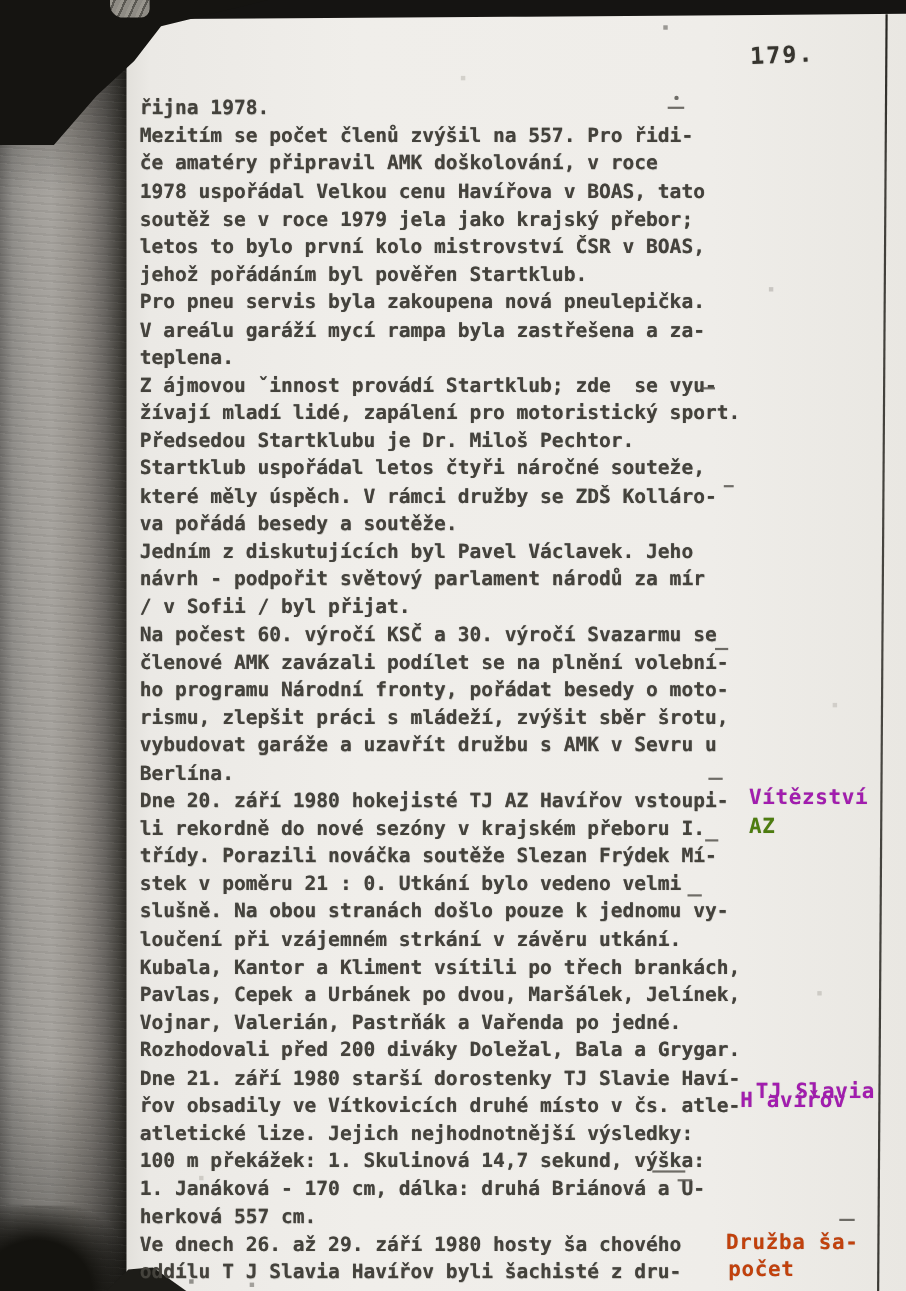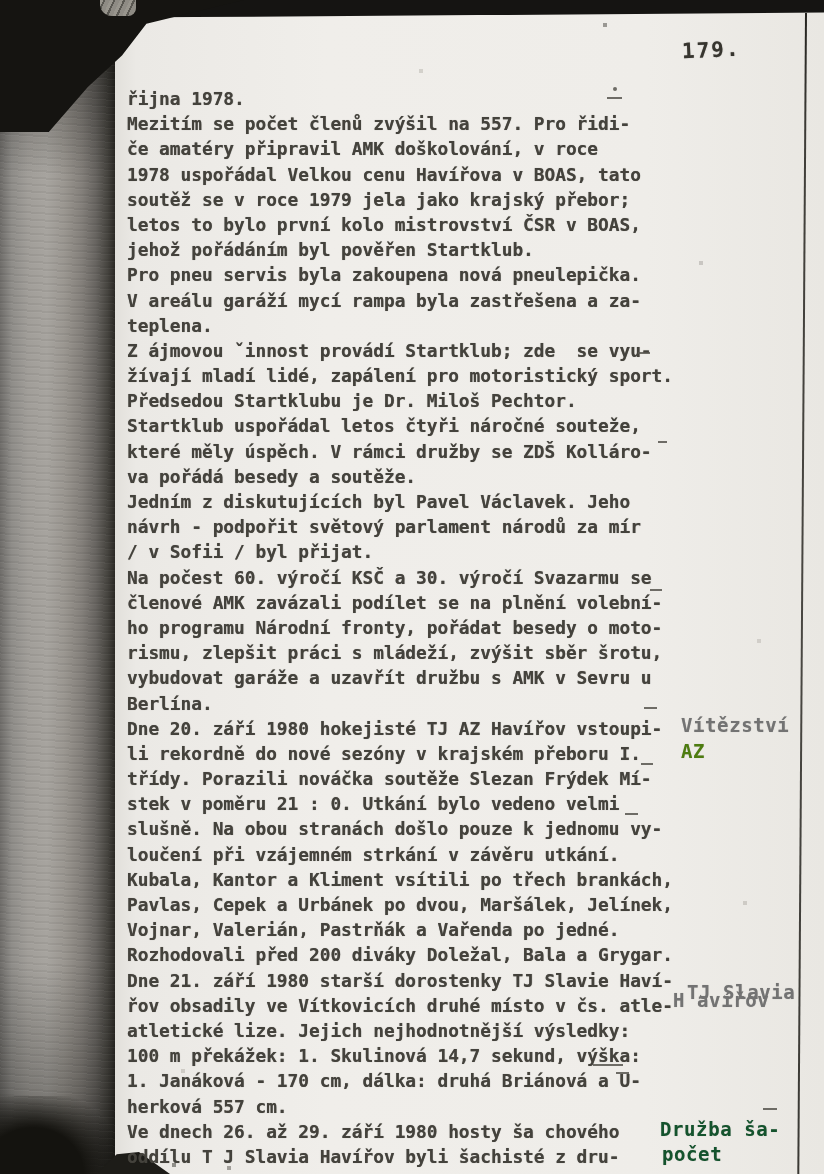--- a/index.html
+++ b/index.html
@@ -69,22 +69,22 @@
     position:absolute;left:127px;top:86px;
     font-size:17.8px;line-height:25.2px;font-weight:bold;
     color:#44423c;white-space:pre;
     text-shadow:0 0 .7px rgba(62,60,54,.55),.3px .3px 0 rgba(62,60,54,.2);
   }
   .body-line{height:25.2px;}
   .margin-note{
     position:absolute;font-size:19px;font-weight:bold;letter-spacing:.6px;white-space:pre;
     text-shadow:0 0 .8px rgba(90,88,82,.4);
   }
-  .tone-dark{color:#14532d;}
-  .tone-medium{color:#737373;}
+  .tone-dark{color:#c2410c;}
+  .tone-medium{color:#a21caf;}
   .tone-faint{color:#4d7c0f;}
   .stray{position:absolute;height:2.3px;background:#57554f;opacity:.85;}
 </style>
 </head>
 <body>
 
 <div class="canvas">
   <div class="binding"></div>
   <div class="binding-bottom-blob"></div>
   <div class="page"></div>

